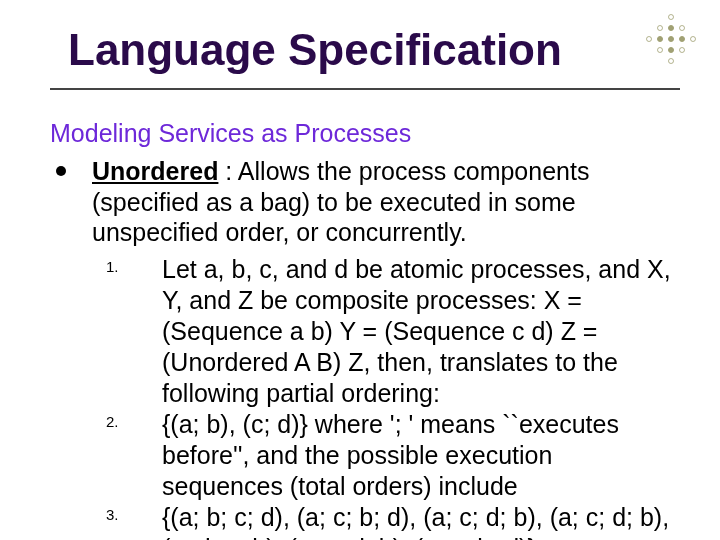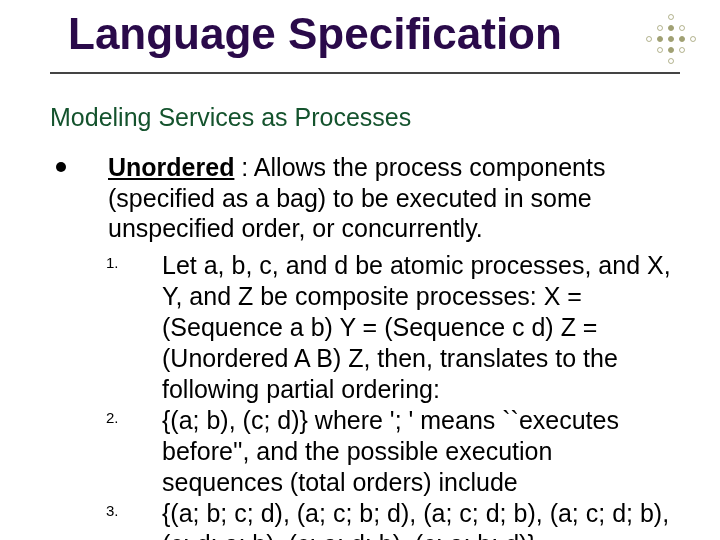--- a/index.html
+++ b/index.html
@@ -1,33 +1,33 @@
 <!DOCTYPE html>
 <html><head>
 <meta charset="utf-8">
 <style>
   * { box-sizing: border-box; margin: 0; padding: 0; }
   html, body { width: 720px; height: 540px; background: #ffffff; font-family: Arial, Helvetica, sans-serif; color: #000; }
-  .slide { position: relative; width: 720px; height: 540px; padding: 2px 40px 30px 50px; }
+  .slide { position: relative; width: 720px; height: 540px; padding: 18px 40px 30px 50px; }
   .title {
     font-size: 44px;
     font-weight: bold;
     color: #2a0a4a;
     padding: 8px 8px 14px 18px;
     border-bottom: 2px solid #444;
     line-height: 1.1;
     margin-bottom: 28px;
   }
   .subtitle {
     font-size: 25px;
-    color: #14532d;
-    margin-bottom: 20px;
+    color: #6d28d9;
+    margin-bottom: 8px;
     line-height: 1.2;
   }
-  .bullet-row { display: flex; margin-bottom: 4px; gap: 16px; }
+  .bullet-row { display: flex; margin-bottom: 4px; }
   .bullet-marker {
     width: 10px; height: 10px; background: #000; border-radius: 50%;
     flex-shrink: 0; margin-top: 10px; margin-left: 6px; margin-right: 26px;
   }
   .bullet-text { font-size: 25px; line-height: 1.22; }
   .bullet-key { text-decoration: underline; font-weight: bold; }
   .numlist { margin-left: 56px; margin-top: 6px; }
   .numrow { display: flex; margin-bottom: 0px; }
   .nummarker { width: 56px; flex-shrink: 0; font-size: 15px; padding-top: 4px; }
   .numtext { font-size: 25px; line-height: 1.24; }

